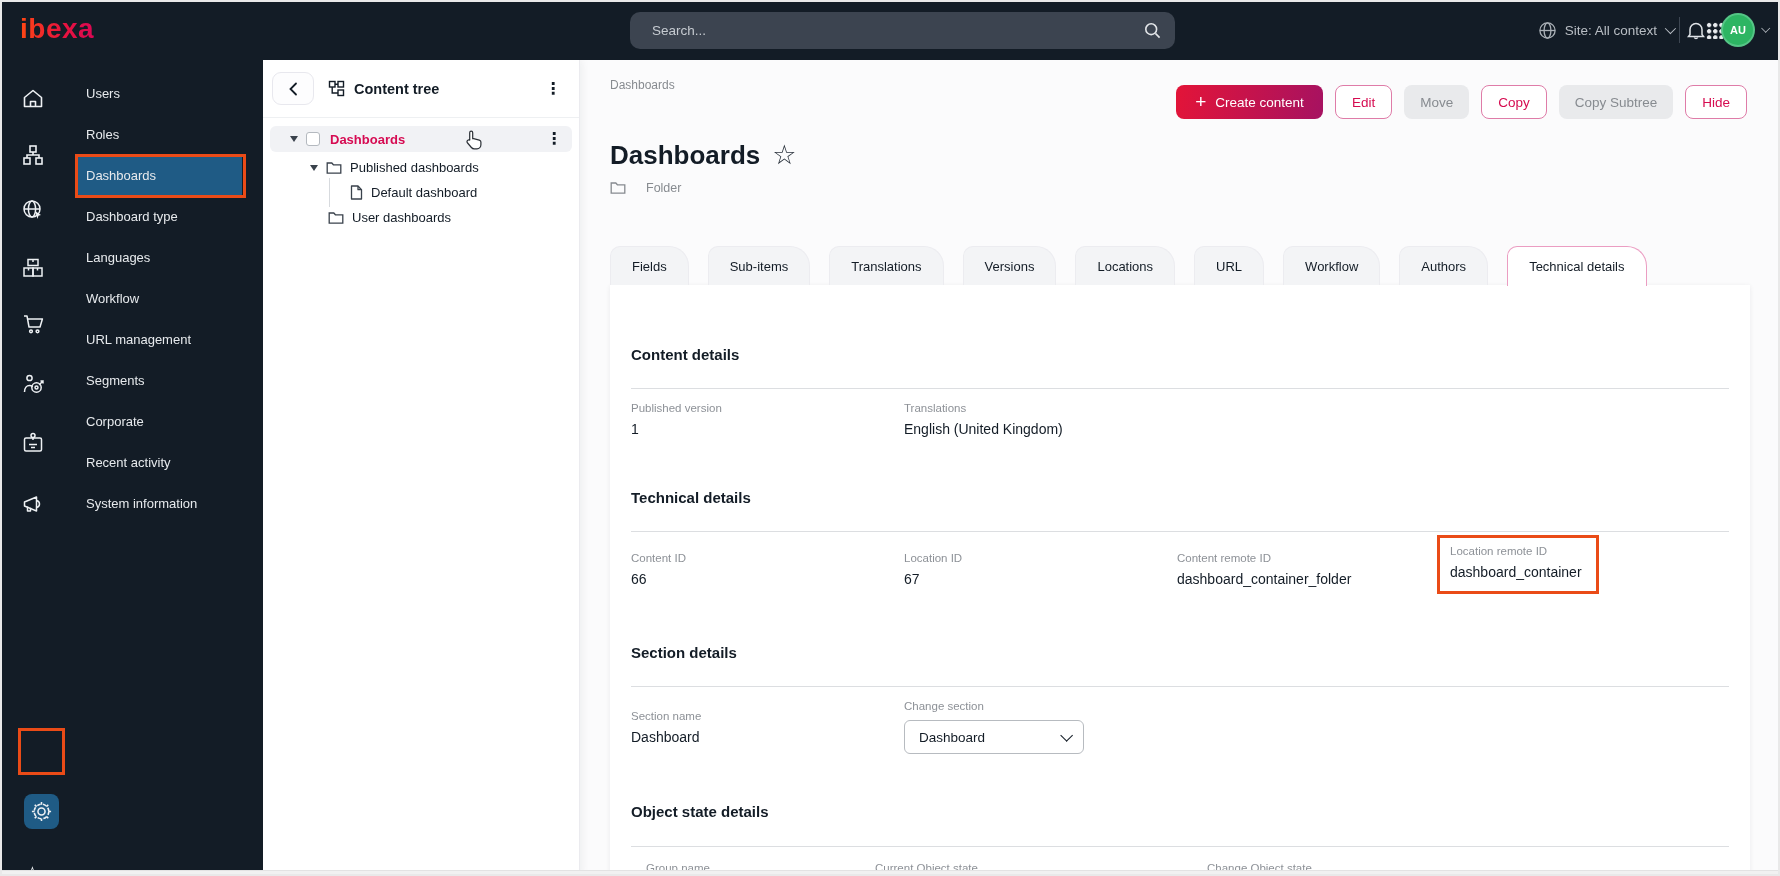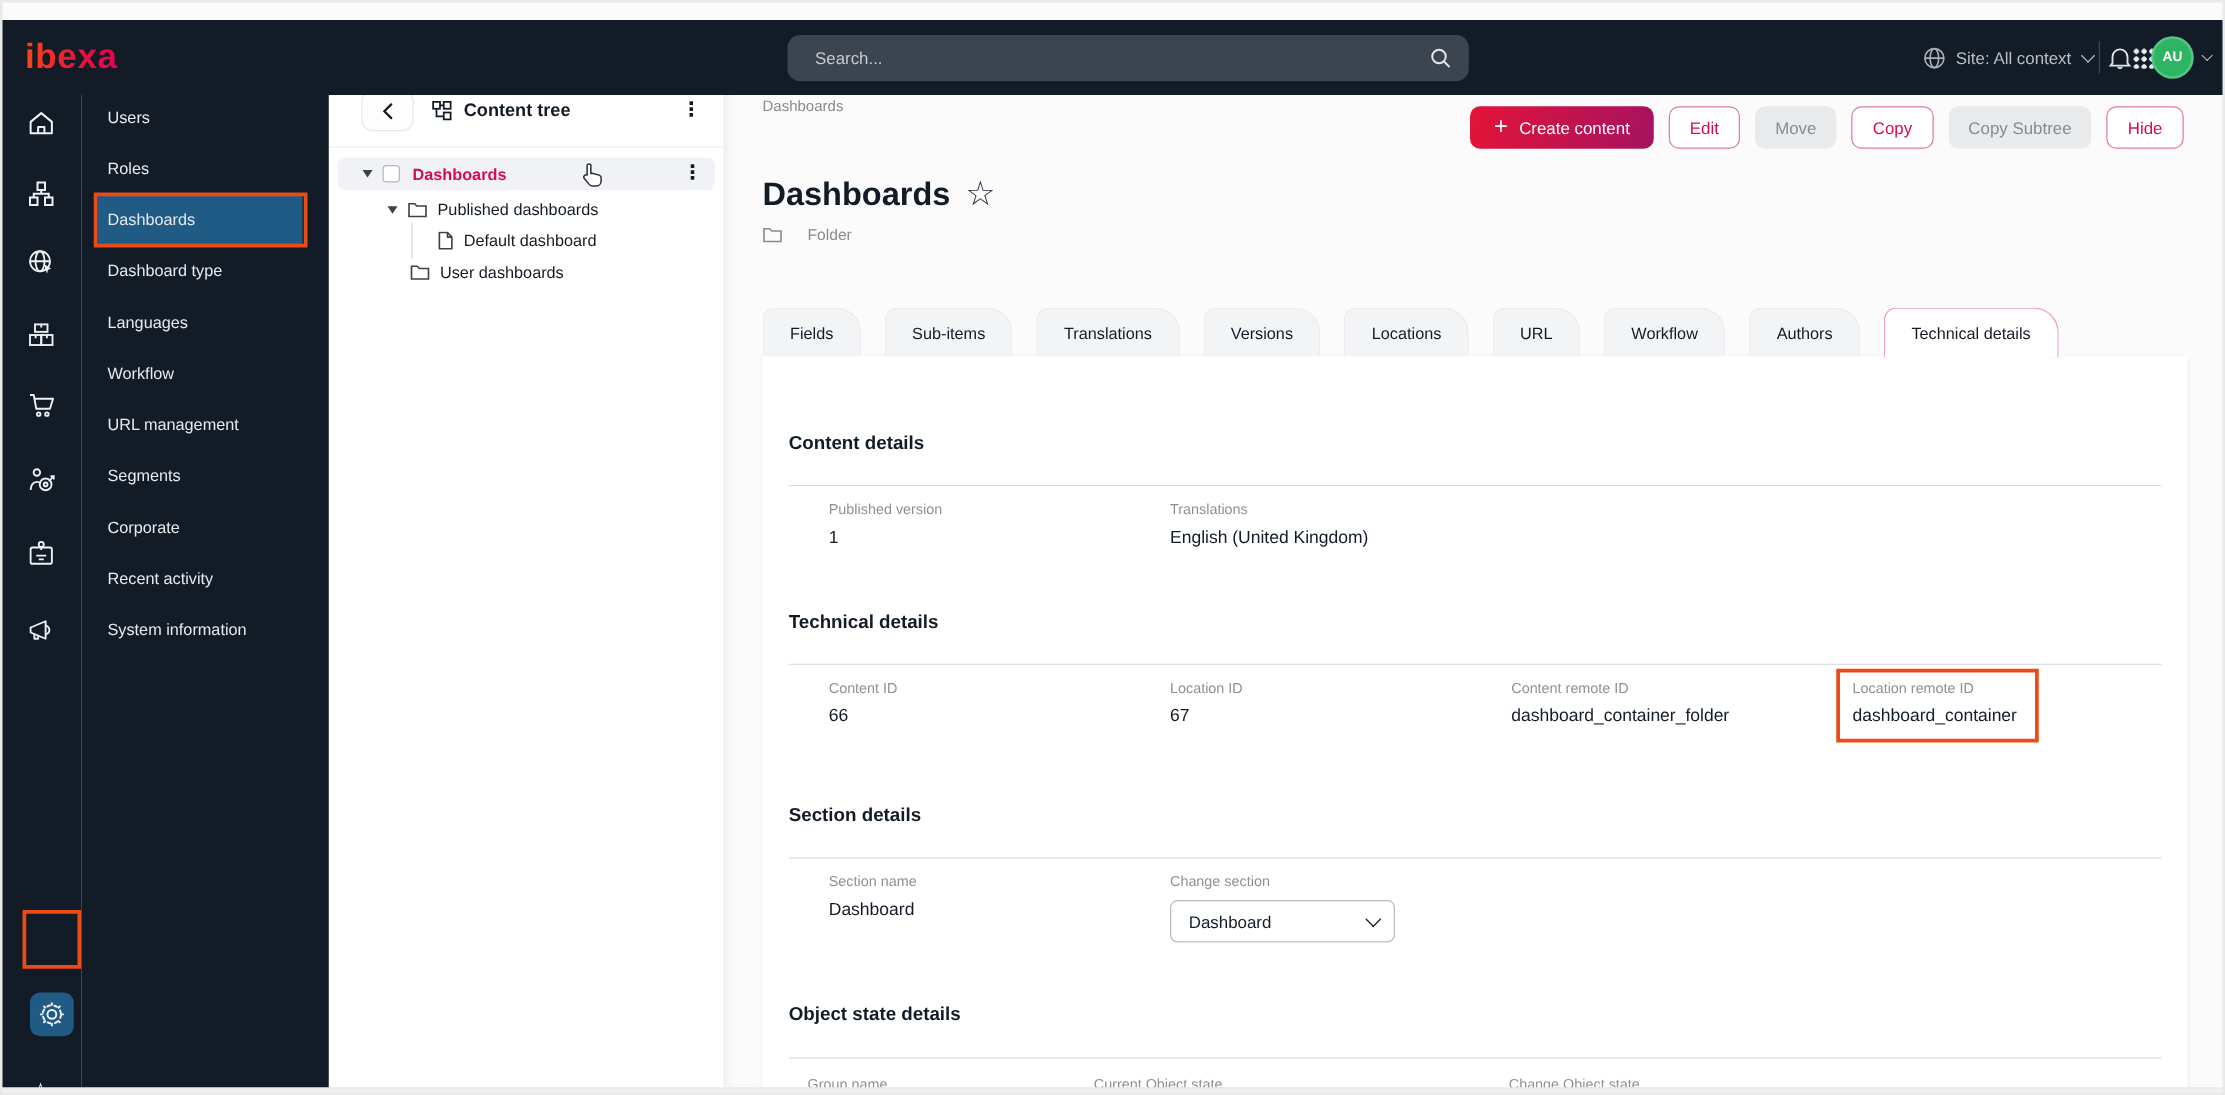--- a/index.html
+++ b/index.html
@@ -2,21 +2,21 @@
 <html><head>
 <meta charset="utf-8">
 <style>
   * { margin:0; padding:0; box-sizing:border-box; }
   html,body { width:1780px; height:876px; overflow:hidden; background:#fff;
     font-family:"Liberation Sans","DejaVu Sans",sans-serif; }
   .screen { position:absolute; inset:0; width:1780px; height:876px; background:#fbfbfc; }
   .frame { position:absolute; inset:0; border:2px solid #e9e9e9; pointer-events:none; z-index:99; }
 
   
-  .topbar { position:absolute; left:0; top:16px; width:1780px; height:60px; background:#131c26; z-index:10; }
+  .topbar { position:absolute; left:0; top:0; width:1780px; height:60px; background:#131c26; z-index:10; }
   .logo { position:absolute; left:20px; top:13px; font-size:28px; font-weight:bold; letter-spacing:.5px;
     background:linear-gradient(90deg,#ff4713,#e8143c 55%,#db0853);
     -webkit-background-clip:text; background-clip:text; color:transparent; }
   .searchbox { position:absolute; left:630px; top:12px; width:545px; height:37px; background:#3c4450;
     border-radius:10px; display:flex; align-items:center; padding:0 14px 0 22px; }
   .searchbox input { flex:1; background:transparent; border:none; outline:none; color:#e8ebee; font-size:13.5px; }
   .searchbox input::placeholder { color:#c6cbd1; }
   .topcluster { position:absolute; right:12px; top:0; height:60px; display:flex; align-items:center; color:#b9bec4; }
   .sitectx { display:flex; align-items:center; gap:8px; font-size:13.5px; cursor:pointer; }
   .vdiv { width:1px; height:26px; background:#3d4652; margin:0 6px; }
@@ -39,21 +39,21 @@
 
   
   .sidebar { position:absolute; left:65px; top:60px; width:198px; bottom:0; background:#131c26; z-index:8; padding-top:13px; }
   .side-item { height:41px; display:flex; align-items:center; padding-left:21px; color:#e7eaed;
     font-size:13px; cursor:pointer; }
   .side-item.active { background:#1f5b85; margin:0 21px 0 13px; padding-left:8px; border-radius:2px; }
 
   
   .treepanel { position:absolute; left:263px; top:60px; width:317px; bottom:0; background:#fff;
     border-right:1px solid #ebebef; box-shadow:2px 0 8px rgba(20,28,38,.06); z-index:7; }
-  .tree-head { height:58px; display:flex; align-items:center; padding:0 12px 0 26px; border-bottom:1px solid #eef0f2; }
+  .tree-head { height:58px; display:flex; align-items:center; padding:0 12px 0 9px; border-bottom:1px solid #eef0f2; }
   .collapse-btn { width:42px; height:33px; border:1px solid #e8e8ee; background:#fdfdfe; border-radius:9px;
     display:flex; align-items:center; justify-content:center; cursor:pointer; color:#131c26; }
   .tree-title { display:flex; align-items:center; gap:9px; margin-left:14px; font-size:14.5px;
     font-weight:bold; color:#131c26; }
   .kebab { color:#131c26; font-size:16px; font-weight:bold; letter-spacing:0; cursor:pointer;
     line-height:1; padding:4px 6px; }
   .tree-head .kebab { margin-left:auto; }
   .tree-body { padding:8px 7px 0 7px; font-size:13px; color:#131c26; }
   .trow { display:flex; align-items:center; height:25px; cursor:pointer; position:relative; }
   .trow-sel { background:#f1f2f5; border-radius:6px; height:26px; padding:0 4px 0 7px; margin-bottom:3px; }
@@ -87,21 +87,21 @@
 
   .tabs { position:absolute; left:30px; top:186px; display:flex; gap:19px; height:39px; z-index:3; }
   .tab { padding:0 21px; display:flex; align-items:center; font-size:13px; color:#131c26;
     background:#f3f4f6; border:1px solid #ececf0; border-bottom:none; border-radius:10px 20px 0 0; cursor:pointer; }
   .tab.active { background:#fff; border-color:#eb9dc2; height:40px; position:relative; z-index:5; }
 
   .card { position:absolute; left:30px; top:225px; width:1140px; bottom:0; background:#fff;
     box-shadow:0 1px 5px rgba(20,28,38,.07); z-index:2; padding:61px 21px 0 21px; }
   .sec-h { font-size:15px; font-weight:bold; color:#131c26; height:18px; }
   .hr { height:1px; background:#dcdee1; margin-top:24px; }
-  .frow { display:flex; margin-top:13px; align-items:flex-start;margin-left:32px; }
+  .frow { display:flex; margin-top:13px; align-items:center; }
   .fcol { width:273px; flex:none; }
   .flabel { font-size:11.5px; color:#8d9197; height:14px; }
   .fvalue { font-size:14px; color:#131c26; margin-top:5px; }
   .hl-box { border:3px solid #ea4b17; margin:-10px 0 0 -13px; padding:7px 14px 11px 10px; width:max-content; }
 
   .dropdown { margin-top:6px; width:180px; height:34px; border:1px solid #b7bbc0; border-radius:6px;
     background:#fff; display:flex; align-items:center; justify-content:space-between;
     padding:0 14px; font-size:13.5px; color:#131c26; cursor:pointer; }
   .dropdown .chev { border-color:#131c26; width:9px; height:9px; transform:rotate(45deg) translateY(-3px); }
 

